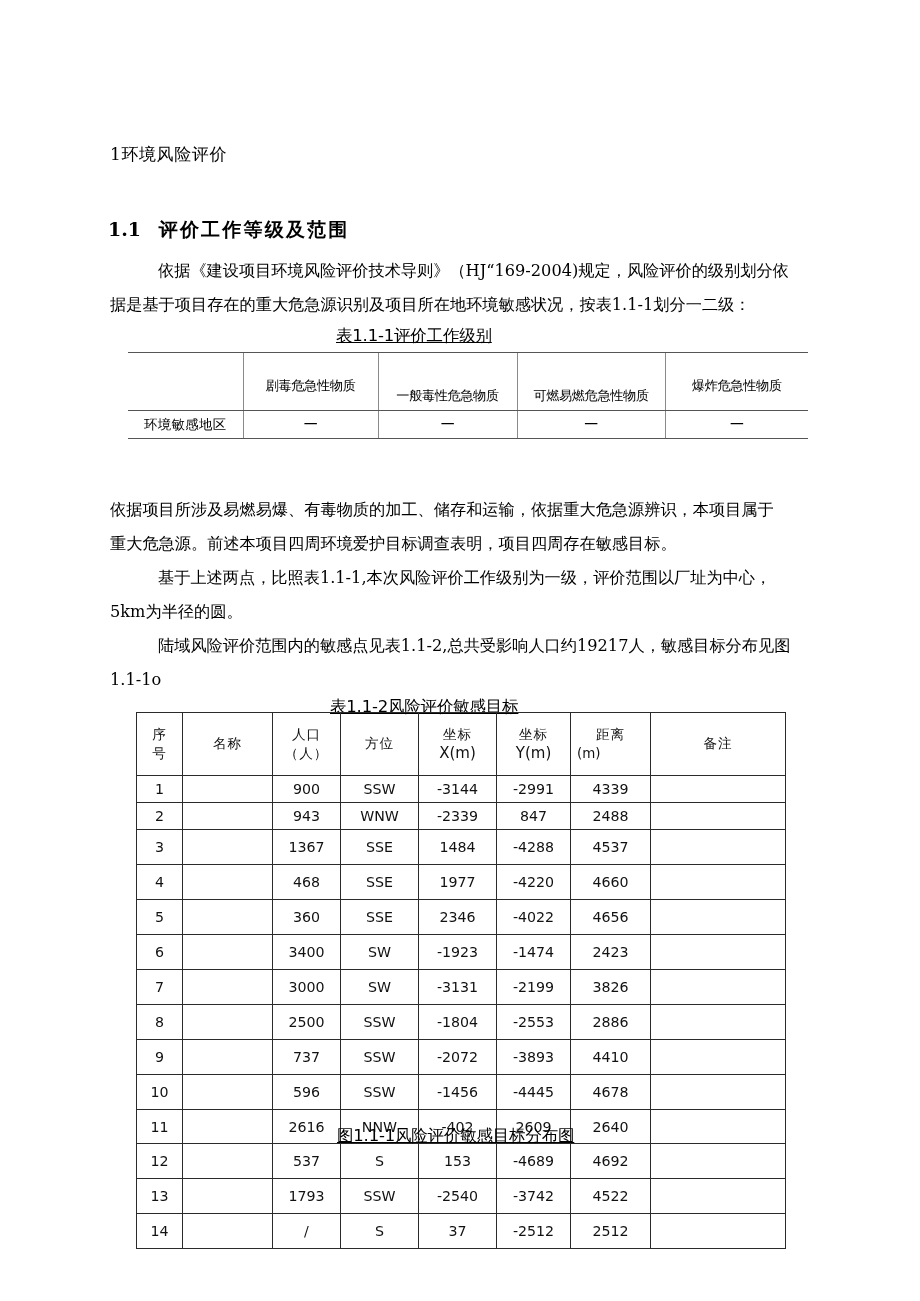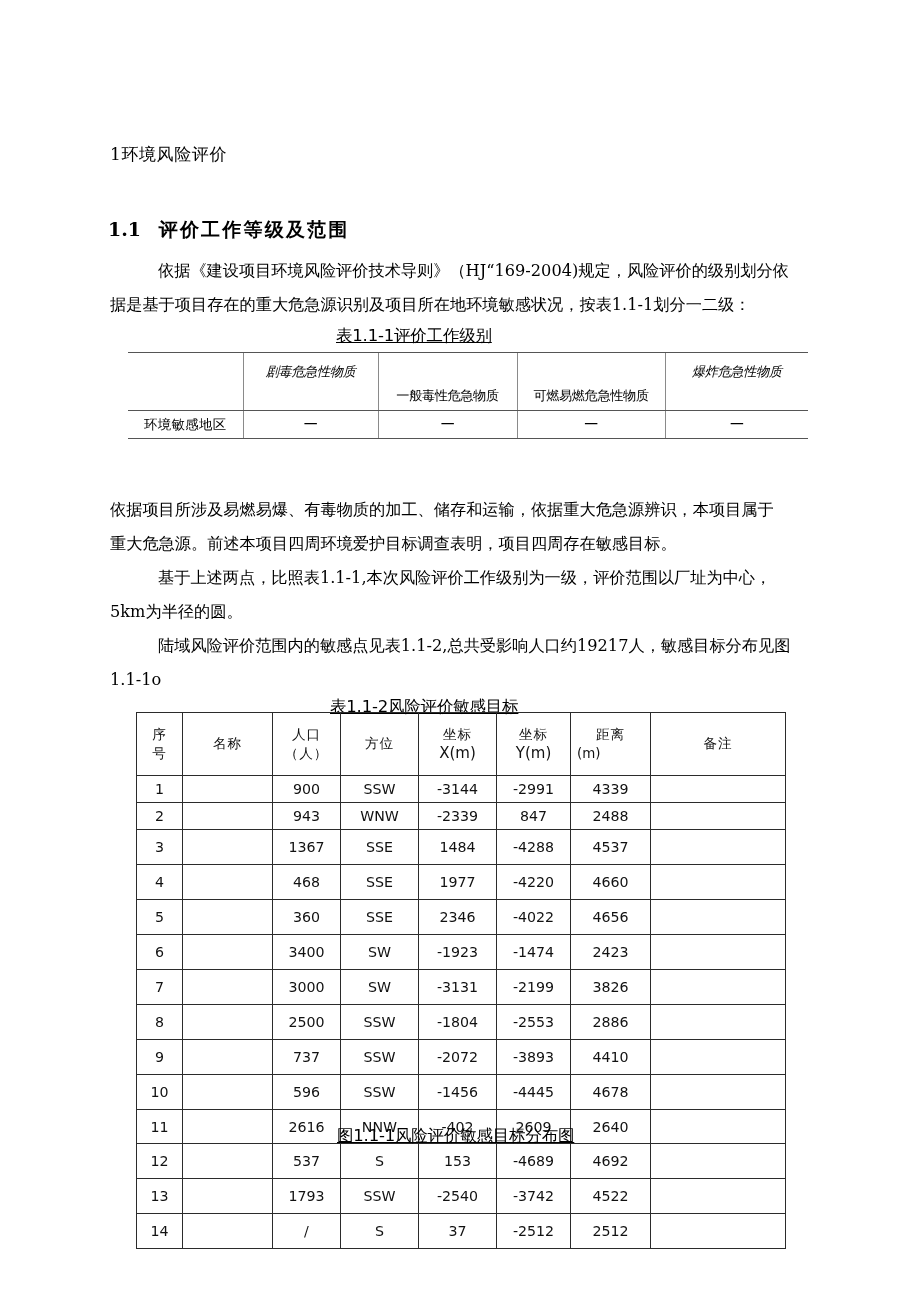--- a/index.html
+++ b/index.html
@@ -85,21 +85,21 @@
     text-align: center;
     vertical-align: middle;
     letter-spacing: -0.4px;
   }
   .t1 td.first { border-left: 0; }
   .t1 tr.hdr { height: 58px; }
   .t1 tr.hdr td { border-top: 1.6px solid #555; border-bottom: 1.6px solid #555; }
   .t1 tr.body { height: 28px; }
   .t1 tr.body td { border-bottom: 1.2px solid #6f6f6f; }
   .t1 tr.body.last td { border-bottom: 1.6px solid #555; }
-  .t1 .vt { vertical-align: top; padding-top: 10px; font-style: italic; }
+  .t1 .vt { vertical-align: top; padding-top: 24px; }
   .t1 .vb { vertical-align: bottom; padding-bottom: 5px; }
   .t1 .rowlabel { font-size: 13.4px; letter-spacing: 0.4px; }
   .t1 .lvl { font-size: 14px; }
 
   
   .t2 {
     position: absolute;
     left: 136px;
     top: 712px;
     width: 649px;

